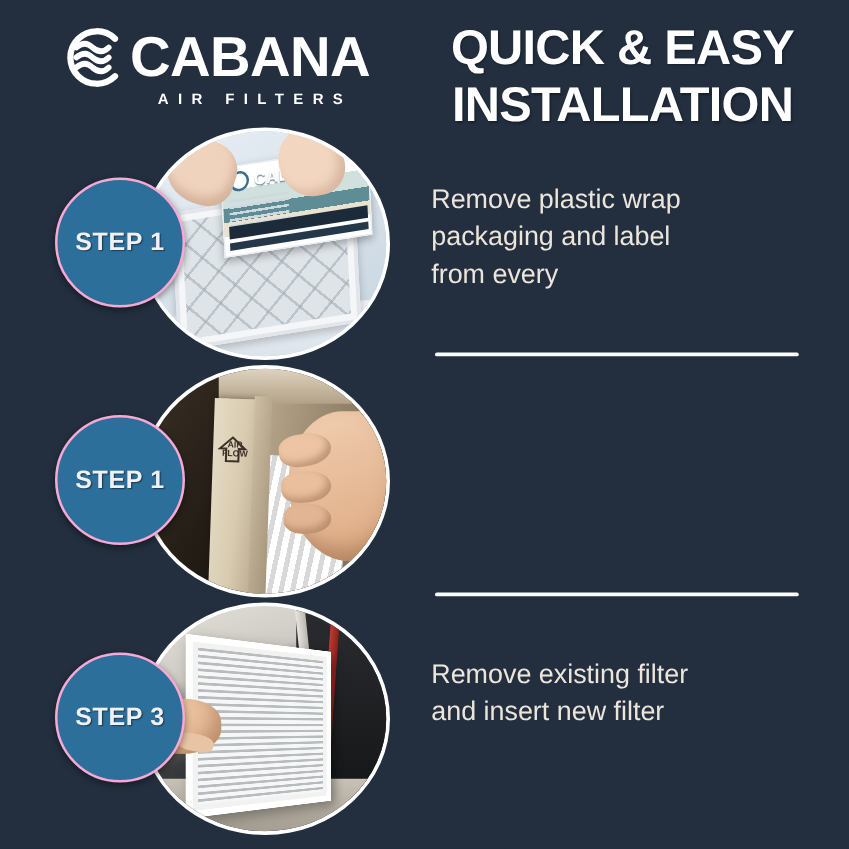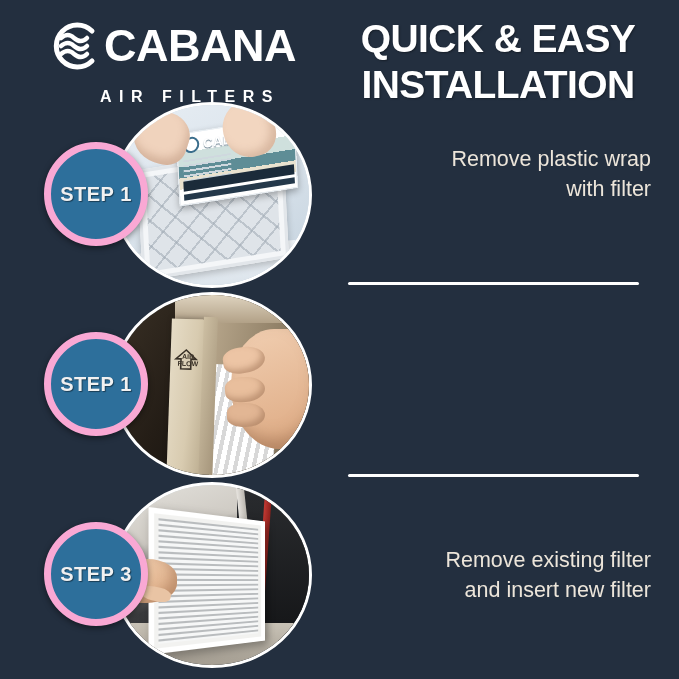--- a/index.html
+++ b/index.html
@@ -13,22 +13,22 @@
 
   
   .logo { position: absolute; left: 48px; top: 20px; width: 260px; height: 70px; }
   .logo-row { display: flex; align-items: center; height: 52px; }
   .logo-mark { width: 54px; height: 54px; flex: none; margin-right: 4px; }
   .logo-word {
     font-size: 45px; font-weight: 700; color: #ffffff;
     letter-spacing: -0.5px; line-height: 52px; margin-left: -2px;
   }
   .logo-sub {
-    color: #ffffff; font-size: 16px;
-    font-weight: 700; letter-spacing: 7.5px; margin-top: 16px;
+    text-align: center; color: #ffffff; font-size: 12px;
+    font-weight: 700; letter-spacing: 7.5px; margin-top: 0;
     padding-left: 52px;
   }
 
   
   .headline {
     position: absolute; left: 348px; top: 16px; width: 300px;
     color: #ffffff; font-size: 39px; font-weight: 700;
     line-height: 46px; letter-spacing: -0.6px; text-align: center;
     text-shadow: 1px 1px 2px rgba(0,0,0,.35);
   }
@@ -44,38 +44,38 @@
     position: absolute; left: 112px; top: 2px;
     width: 200px; height: 186px; border-radius: 50%;
     border: 3px solid #ffffff; overflow: hidden;
     background: #c9d4de;
   }
   .photo-inner { position: absolute; inset: 0; }
 
   .badge {
     position: absolute; left: 44px; top: 42px;
     width: 104px; height: 104px; border-radius: 50%;
-    background: #2d6f9b; border: 7px solid #f9a8d4;
+    background: #2d6f9b; border: 2px solid #f9a8d4;
     display: flex; align-items: center; justify-content: center;
     box-shadow: 0 2px 6px rgba(0,0,0,.45);
     z-index: 3;
   }
   .badge span {
     color: #f1f1f1; font-size: 20px; font-weight: 700;
     letter-spacing: .5px; text-shadow: 1px 1px 1px rgba(0,0,0,.45);
   }
 
   .caption {
     position: absolute; left: 345px; width: 306px;
     color: #ece5da; font-size: 21.5px; line-height: 30px;
-    text-align: right; font-weight: 400;
+    text-align: left; font-weight: 400;
   }
   .cap-1 { top: 44px; }
   .cap-2 { top: 44px; }
-  .cap-3 { top: 44px; margin-top: 21px; }
+  .cap-3 { top: 44px; }
 
   .divider {
     position: absolute; left: 348px; width: 291px; height: 3px;
     background: #ffffff; border-radius: 2px;
   }
   .div-1 { top: 282px; }
   .div-2 { top: 474px; }
 
   
   .p1-bg { position:absolute; inset:0;
@@ -209,21 +209,22 @@
         </div>
         <div class="p1-hand-a"></div>
         <div class="p1-hand-b"></div>
       </div>
     </div>
     <div class="badge">
       <span>STEP 1</span>
     </div>
     <div class="caption cap-1">
       <div>Remove plastic wrap</div>
-      <div>with filter</div>
+      <div>packaging and label</div>
+      <div>from every</div>
     </div>
   </div>
 
   <div class="divider div-1"></div>
 
   <div class="step step-2">
     <div class="photo">
       <div class="photo-inner">
         <div class="p2-bg"></div>
         <div class="p2-wall"></div>

